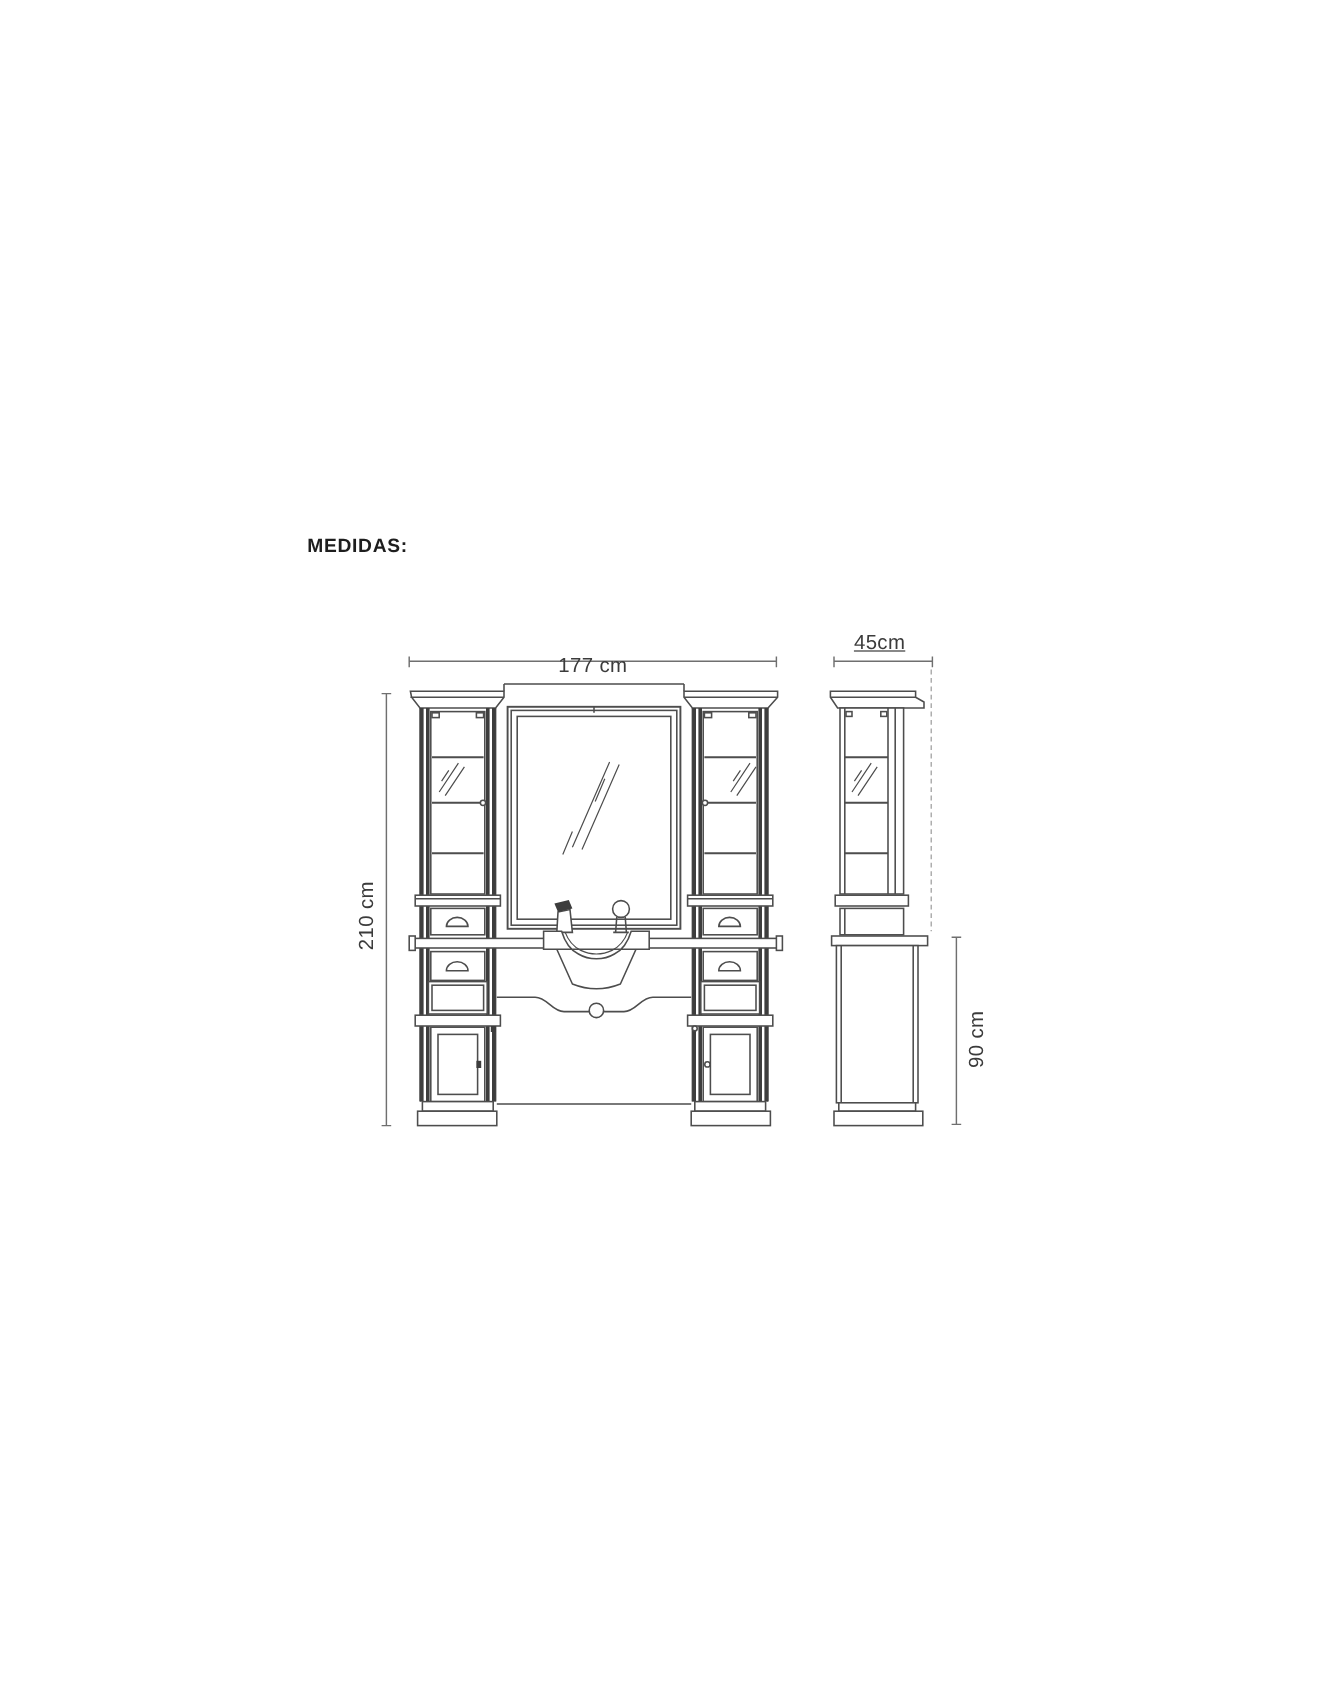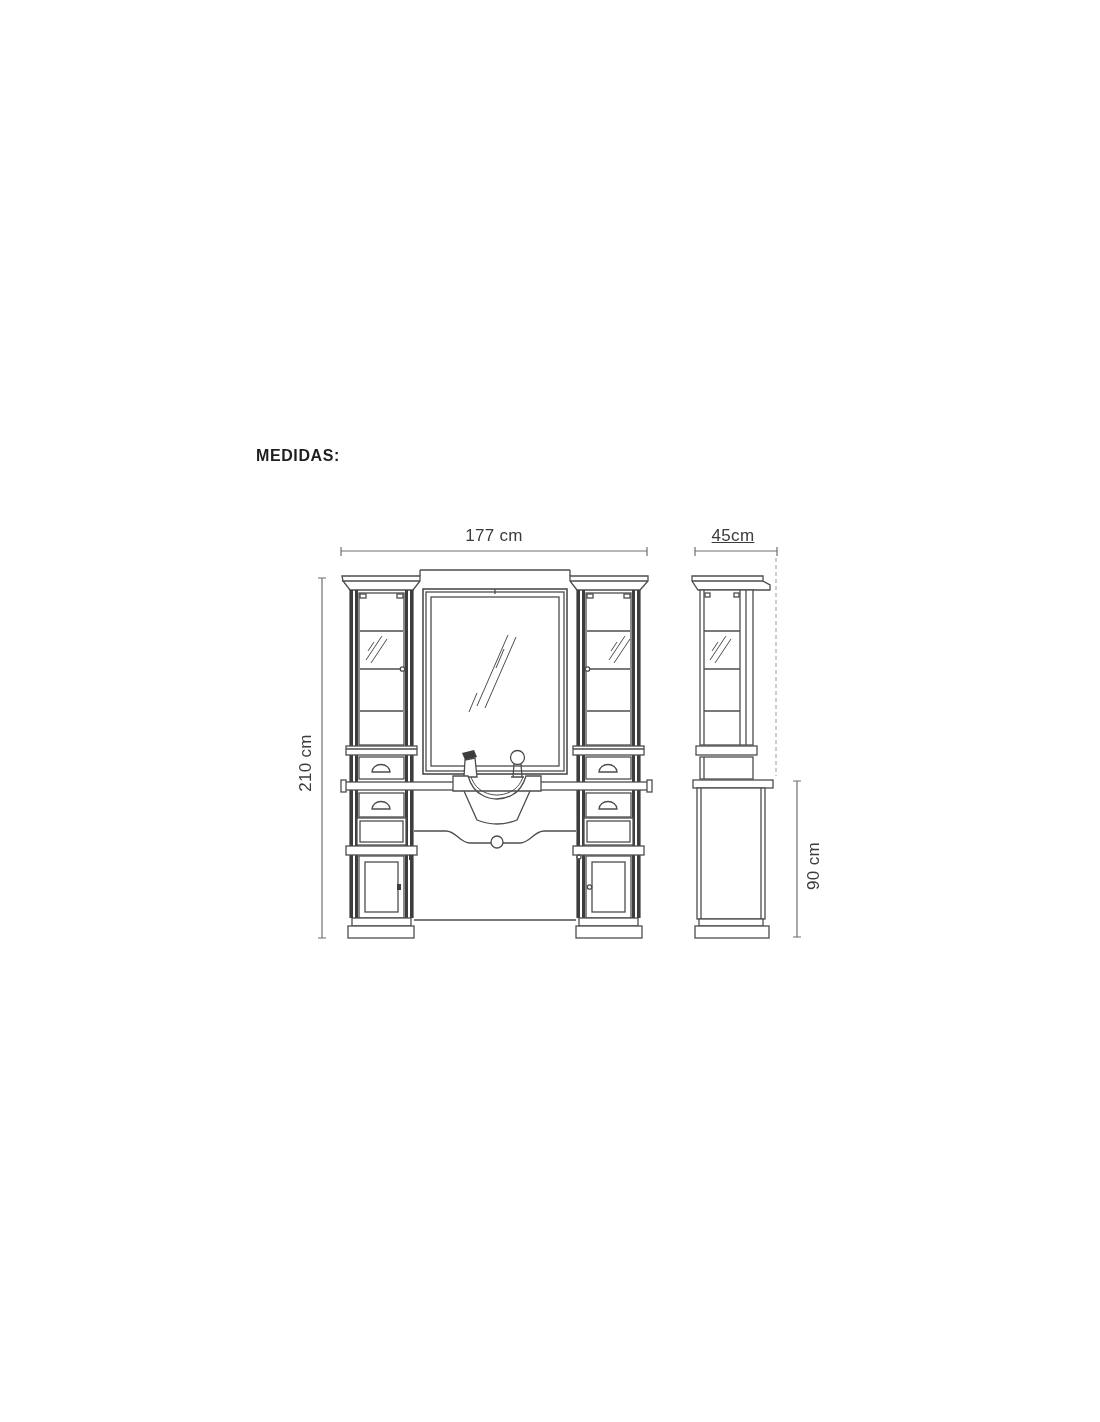--- a/index.html
+++ b/index.html
@@ -41,21 +41,21 @@
     font-size: 17px;
     font-weight: 400;
     color: #3b3b3b;
     letter-spacing: 0.3px;
     white-space: nowrap;
   }
   .dim-label.vertical {
     transform: rotate(-90deg);
     transform-origin: center center;
   }
-  .lbl-front-width   { left: 449px; top: 527px; }
+  .lbl-front-width   { left: 449px; top: 546px; }
   .lbl-side-depth    { left: 688px; top: 527px; text-decoration: underline; }
   .lbl-total-height  { left: 261px; top: 754px; }
   .lbl-counter-height{ left: 769px; top: 857px; }
 </style>
 </head>
 <body>
 
 <div class="page">
 
   <div class="section-title">MEDIDAS:</div>

